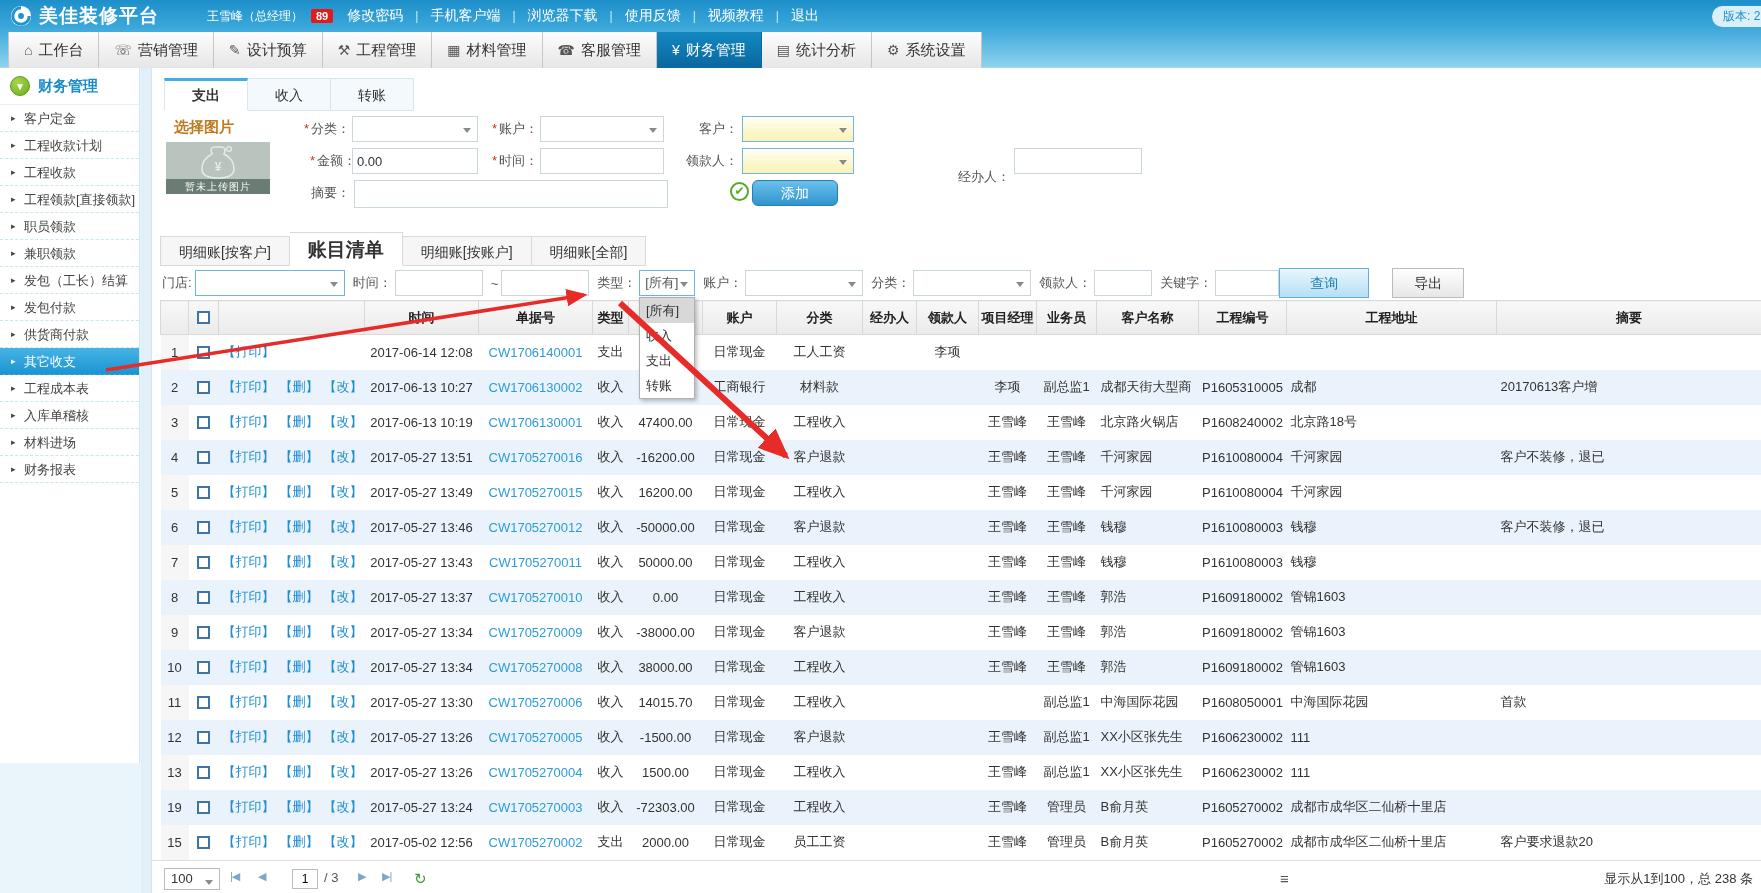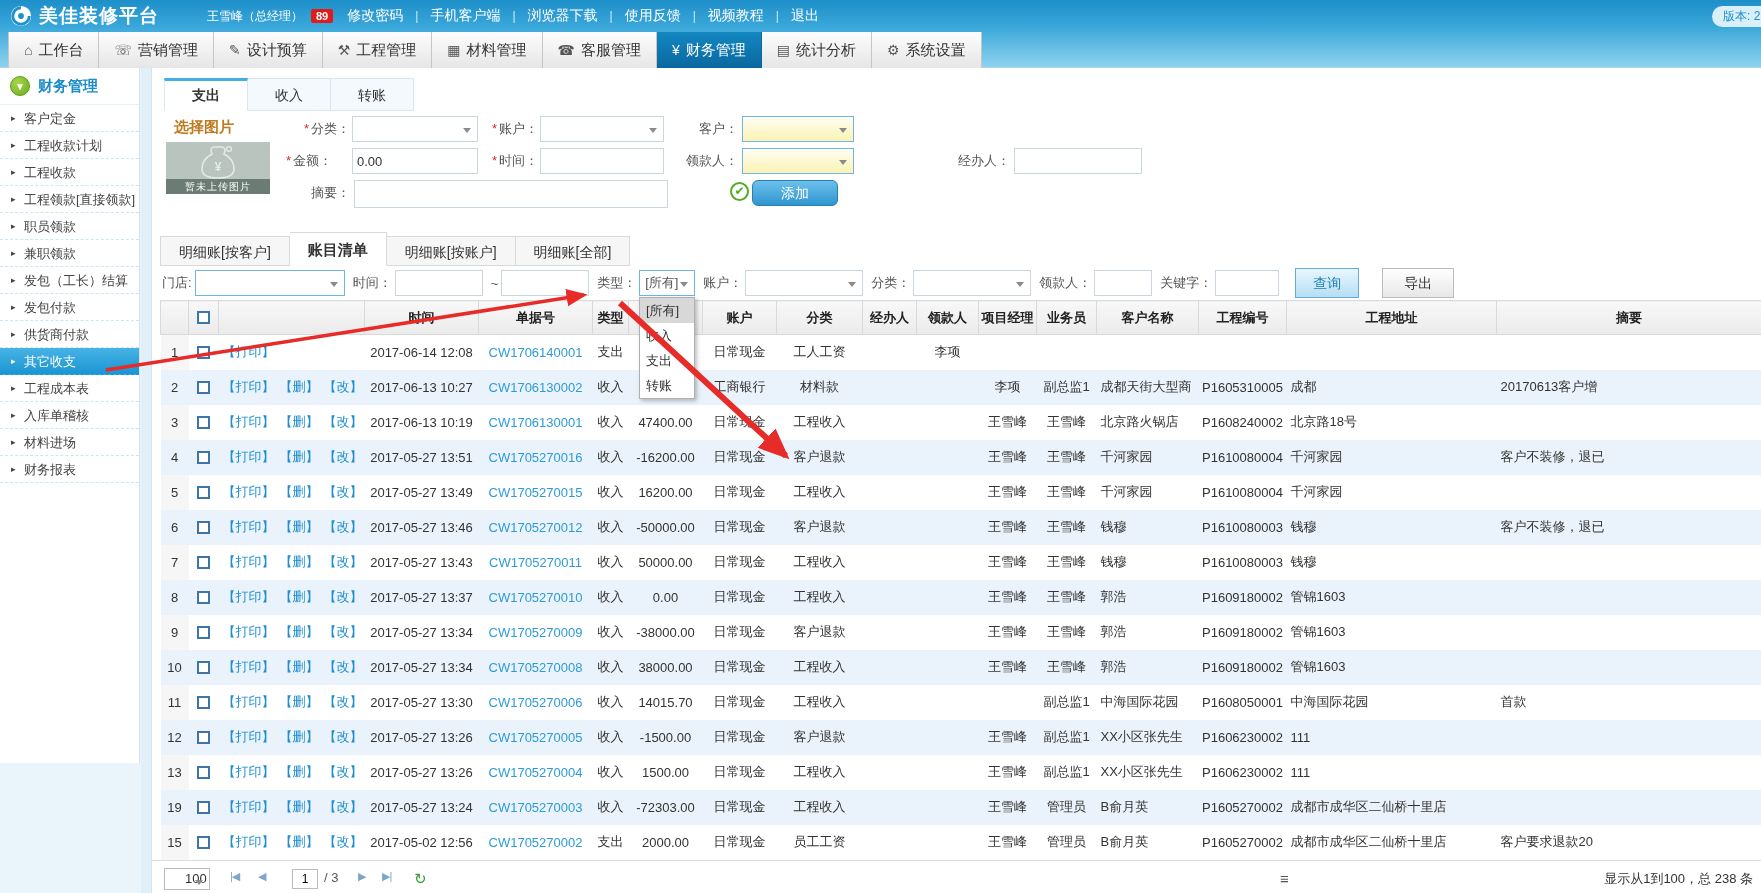--- a/index.html
+++ b/index.html
@@ -77,30 +77,30 @@
     background:#fff; border:2px solid #55aa28; color:#55aa28; font-size:12px; font-weight:bold;
     text-align:center; line-height:15px; z-index:2; }
   .add-btn { position:absolute; left:600px; top:112px; width:86px; height:26px;
     background:linear-gradient(180deg,#6cc0ec,#2f95cf); border:1px solid #2680b4; color:#fff;
     font-size:14px; text-align:center; line-height:24px; border-radius:6px; cursor:pointer; }
 
   .list-tabs { position:absolute; left:8px; top:164px; display:flex; align-items:flex-end; height:34px; }
   .ltab { padding:0 18px; height:30px; line-height:30px; font-size:14px; color:#333; background:#f6f6f6;
     border:1px solid #d9d9d9; border-left:none; cursor:pointer; }
   .ltab:first-child { border-left:1px solid #d9d9d9; }
-  .ltab.active { background:#fff; height:34px; line-height:34px; font-weight:bold; font-size:15px;
+  .ltab.active { background:#fff; height:34px; line-height:34px; font-weight:bold; font-size:19px;
     border-bottom:1px solid #fff; }
 
   .filter-bar { position:absolute; left:0; top:198px; width:1609px; height:34px; display:flex;
     align-items:center; padding-left:10px; font-size:13px; color:#555; background:#fff; }
   .filter-bar .flab { white-space:nowrap; margin-left:8px; }
   .f-ctl { position:relative; height:26px; border:1px solid #c9d6de; background:#fff; margin-left:3px; }
   .f-ctl.blue { border-color:#6db6e3; }
   .f-ctl .val { font-size:13px; line-height:24px; padding-left:5px; }
-  .btn-query { width:64px; height:30px; margin-left:16px; background:linear-gradient(180deg,#e9f6fd,#b5dff4);
+  .btn-query { width:90px; height:30px; margin-left:0; background:linear-gradient(180deg,#e9f6fd,#b5dff4);
     border:1px solid #62aed9; color:#1d7db4; font-size:14px; text-align:center; line-height:28px; cursor:pointer; }
   .btn-export { width:72px; height:30px; margin-left:23px; background:linear-gradient(180deg,#ffffff,#e7e7e7);
     border:1px solid #bbb; color:#333; font-size:14px; text-align:center; line-height:28px; cursor:pointer; }
 
   
   .grid { position:absolute; left:8px; top:232px; width:1601px; border-collapse:collapse; table-layout:fixed; }
   .grid th { height:34px; background:linear-gradient(180deg,#f8f8f8,#ebebeb); border:1px solid #d9d9d9;
     border-left:none; font-size:13px; font-weight:bold; color:#222; }
   .grid th:first-child { border-left:1px solid #d9d9d9; }
   .grid td { height:35px; font-size:13px; text-align:center; color:#333; overflow:hidden; white-space:nowrap; }
@@ -112,21 +112,21 @@
   .c-cust{width:102px}.c-proj{width:88px}.c-addr{width:210px}.c-note{width:265px}
   td.c-cust, td.c-addr, td.c-note, td.c-act { text-align:left; padding-left:4px; }
   .cbx { width:13px; height:13px; border:2px solid #3e74a8; background:#fff; margin:0 auto; cursor:pointer; }
   .act-link { color:#1f8ed0; margin-right:5px; cursor:pointer; }
   .doc-link { color:#2e9bd6; cursor:pointer; }
 
   
   .pager { position:absolute; left:0; top:792px; width:1609px; height:33px; background:#fff;
     border-top:1px solid #ddd; font-size:13px; }
   .pager > * { position:absolute; top:9px; }
-  .psize { left:12px; width:46px; height:22px; border:1px solid #bbb; line-height:20px; padding-left:20px;
+  .psize { left:12px; width:56px; height:22px; border:1px solid #bbb; line-height:20px; padding-left:6px;
     cursor:pointer; top:7px; }
   .pic { color:#7da7c9; font-size:11px; cursor:pointer; letter-spacing:-1px; }
   .pinput { left:140px; width:26px; height:20px; border:1px solid #bbb; text-align:center; font-size:12px; top:8px; }
   .refresh { color:#3a9d3a; font-size:15px; cursor:pointer; }
   .rows-ico { left:1128px; color:#555; font-size:15px; cursor:pointer; }
   .pinfo { right:8px; color:#333; white-space:nowrap; }
 
   
   .type-dd { position:absolute; left:612px; top:297px; width:56px; background:#fff;
     border:1px solid #b0b0b0; box-shadow:2px 2px 4px rgba(0,0,0,.25); z-index:40; }
@@ -253,30 +253,30 @@
     </div>
   <div class="fld-label" style="left:318px;top:48px;width:68px"><span class="req">*</span><span>账户：</span></div>
   <div class="fld-select" style="left:388px;top:48px;width:124px">
       <span class="dd-arrow"></span>
     </div>
   <div class="fld-label" style="left:522px;top:48px;width:64px">客户：</div>
   <div class="fld-select yellow" style="left:590px;top:48px;width:112px">
       <span class="dd-arrow"></span>
     </div>
 
-  <div class="fld-label" style="left:92px;top:80px;width:88px"><span class="req">*</span><span>金额：</span></div>
+  <div class="fld-label" style="left:116px;top:80px;width:88px"><span class="req">*</span><span>金额：</span></div>
   <input class="fld-input" style="left: 200px; top: 80px; width: 126px;" value="0.00">
   <div class="spinner" style="position:absolute;left:314px;top:83px">▲<br>▼</div>
   <div class="fld-label" style="left:318px;top:80px;width:68px"><span class="req">*</span><span>时间：</span></div>
   <input class="fld-input" style="left: 388px; top: 80px; width: 124px;">
   <div class="fld-label" style="left:510px;top:80px;width:76px">领款人：</div>
   <div class="fld-select yellow" style="left:590px;top:80px;width:112px">
       <span class="dd-arrow"></span>
     </div>
-  <div class="fld-label" style="left:786px;top:80px;width:72px">经办人：</div>
+  <div class="fld-label" style="left:786px;top:96px;width:72px">经办人：</div>
   <input class="fld-input" style="left: 862px; top: 80px; width: 128px;">
 
   <div class="fld-label" style="left:136px;top:112px;width:62px">摘要：</div>
   <input class="fld-input" style="left: 202px; top: 112px; width: 314px; height: 28px;">
 
   <div class="add-check">✔</div>
   <div class="add-btn">添加</div>
 
   <div class="list-tabs">
       <div class="ltab">明细账[按客户]</div>

